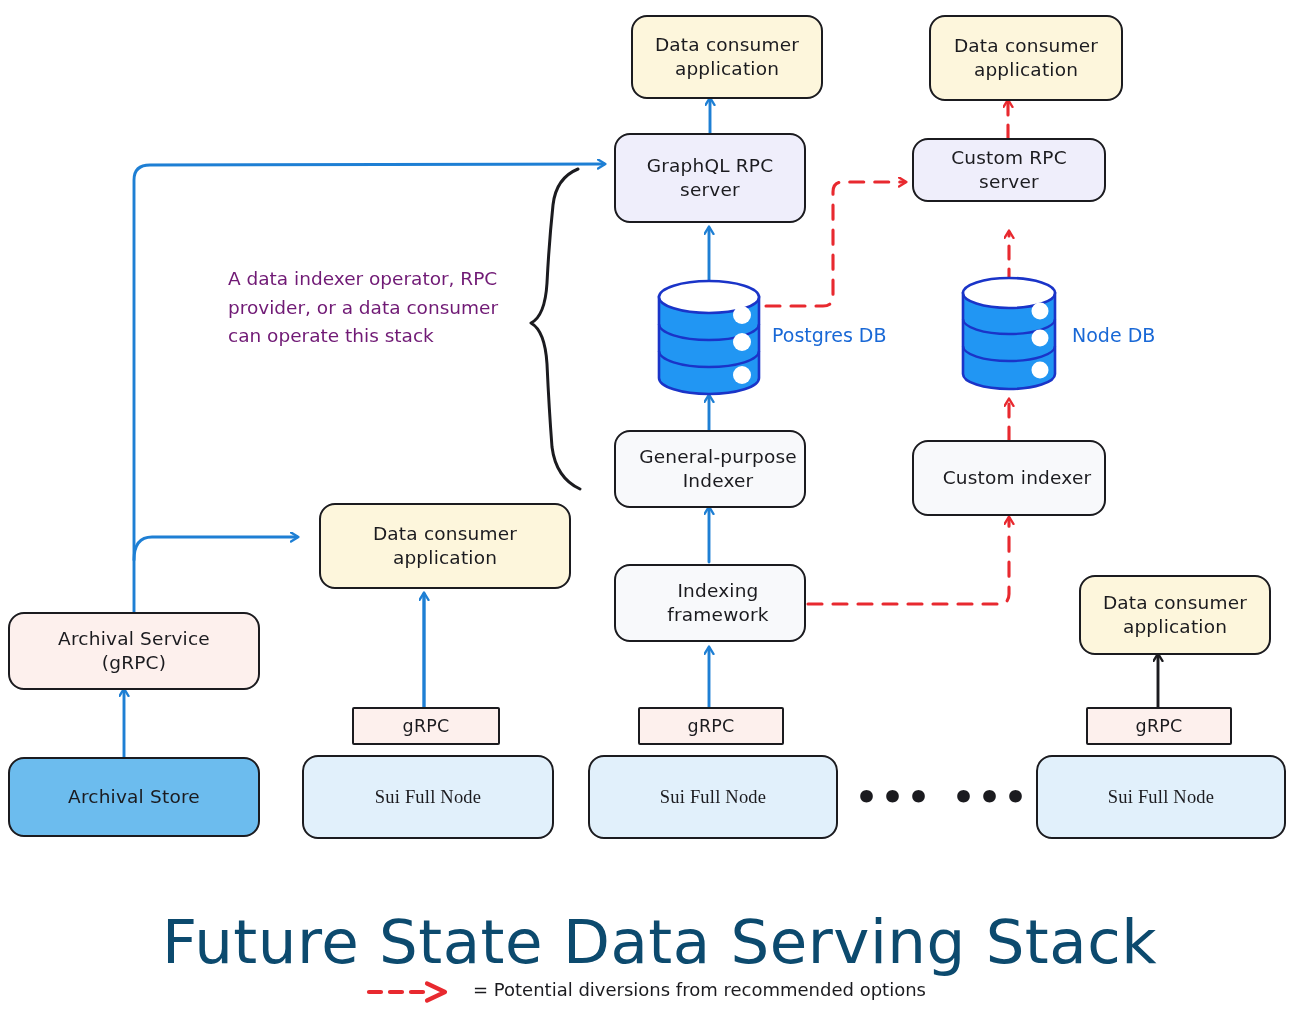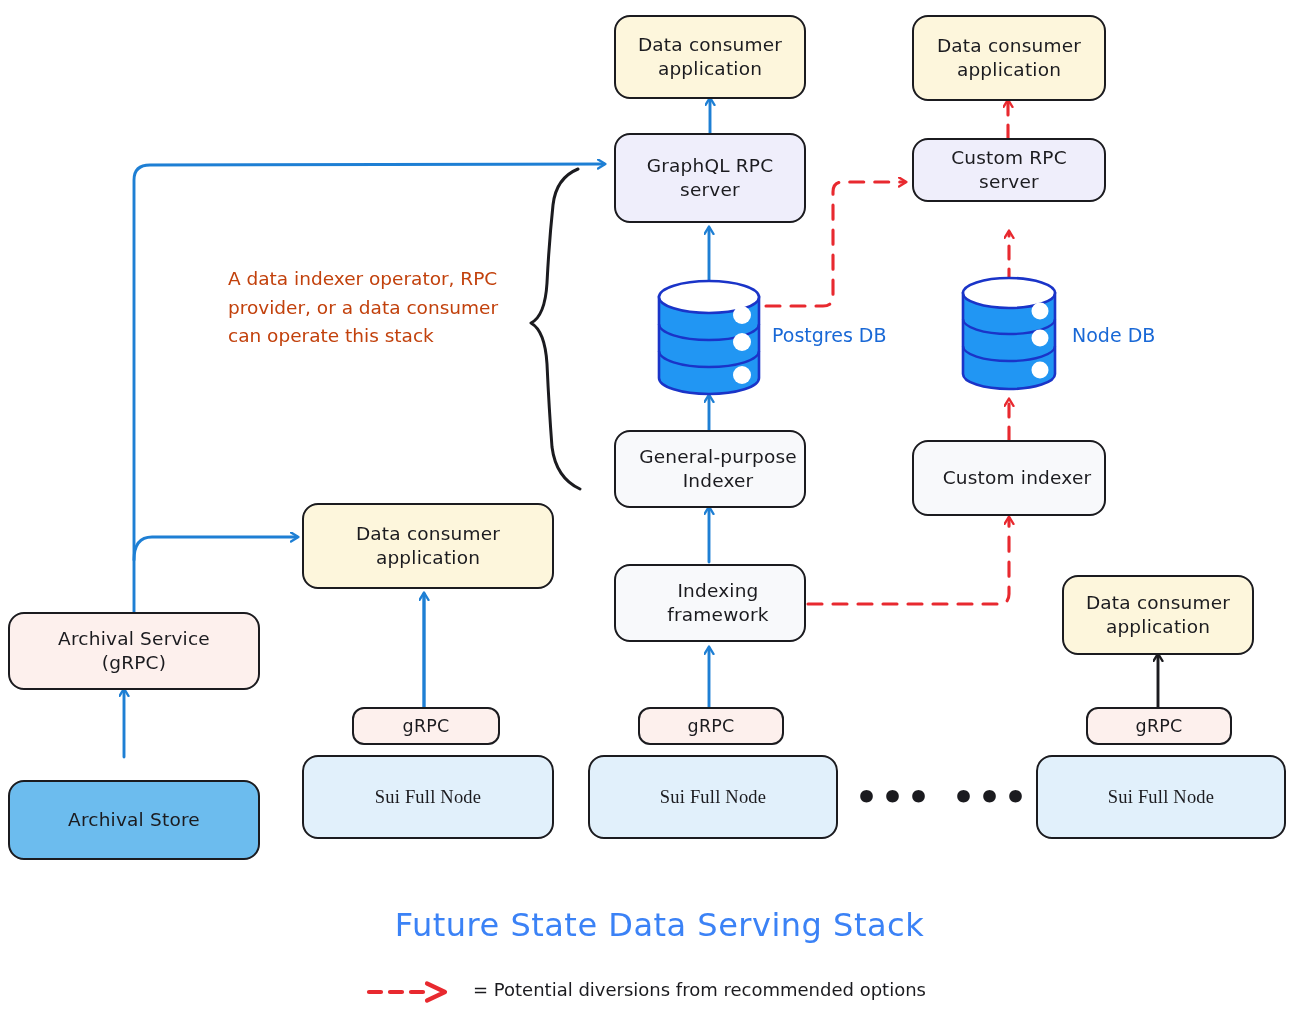--- a/index.html
+++ b/index.html
@@ -32,61 +32,61 @@
     align-items: center;
     justify-content: center;
     text-align: center;
     border: 2.6px solid #1b1b1f;
     color: #1b1b1f;
     line-height: 1.3;
     font-family: "DejaVu Sans", sans-serif;
     letter-spacing: 0.2px;
   }
   .node.rounded { border-radius: 16px; }
-  .node.sharp { border-radius: 12px; }
-  .fill-yellow { background: #fdf6dc; }
+  .node.sharp { border-radius: 2px; }
+  .fill-yellow { background: #fdf6dc; margin-left: 17px; }
   .fill-lavender { background: #efeefb; }
   .fill-offwhite { background: #f8f9fb; padding-left: 16px; }
   .fill-pink { background: #fdf0ed; }
   .fill-lightblue { background: #e1f0fb; font-family: Liberation Serif, serif; }
-  .fill-blue { background: #6cbcee; margin-top: 23px; }
+  .fill-blue { background: #6cbcee; }
   .t18 { font-size: 18.5px; }
   .t17 { font-size: 17.5px; }
   .db-label {
     position: absolute;
     color: #1968d6;
     font-size: 19px;
     font-family: "DejaVu Sans", sans-serif;
     white-space: nowrap;
   }
   .annotation {
     position: absolute;
-    color: #c2410c;
+    color: #701a75;
     font-size: 18.5px;
     line-height: 1.55;
     width: 290px;
     font-family: "DejaVu Sans", sans-serif;
   }
   .ellipsis {
     position: absolute;
     color: #1b1b1f;
     font-size: 36px;
     font-weight: bold;
     letter-spacing: 3px;
     line-height: 1;
     font-family: "DejaVu Sans", sans-serif;
   }
   #diagram-title {
     position: absolute;
     left: 0;
     right: 0;
     top: 906px;
     text-align: center;
-    font-size: 32px;
-    color: #3b82f6;
+    font-size: 61px;
+    color: #0c4a6e;
     font-family: "DejaVu Sans", sans-serif;
     letter-spacing: 0.5px;
     padding-left: 28px;
   }
   #legend {
     position: absolute;
     left: 0;
     right: 0;
     top: 979px;
     display: flex;

